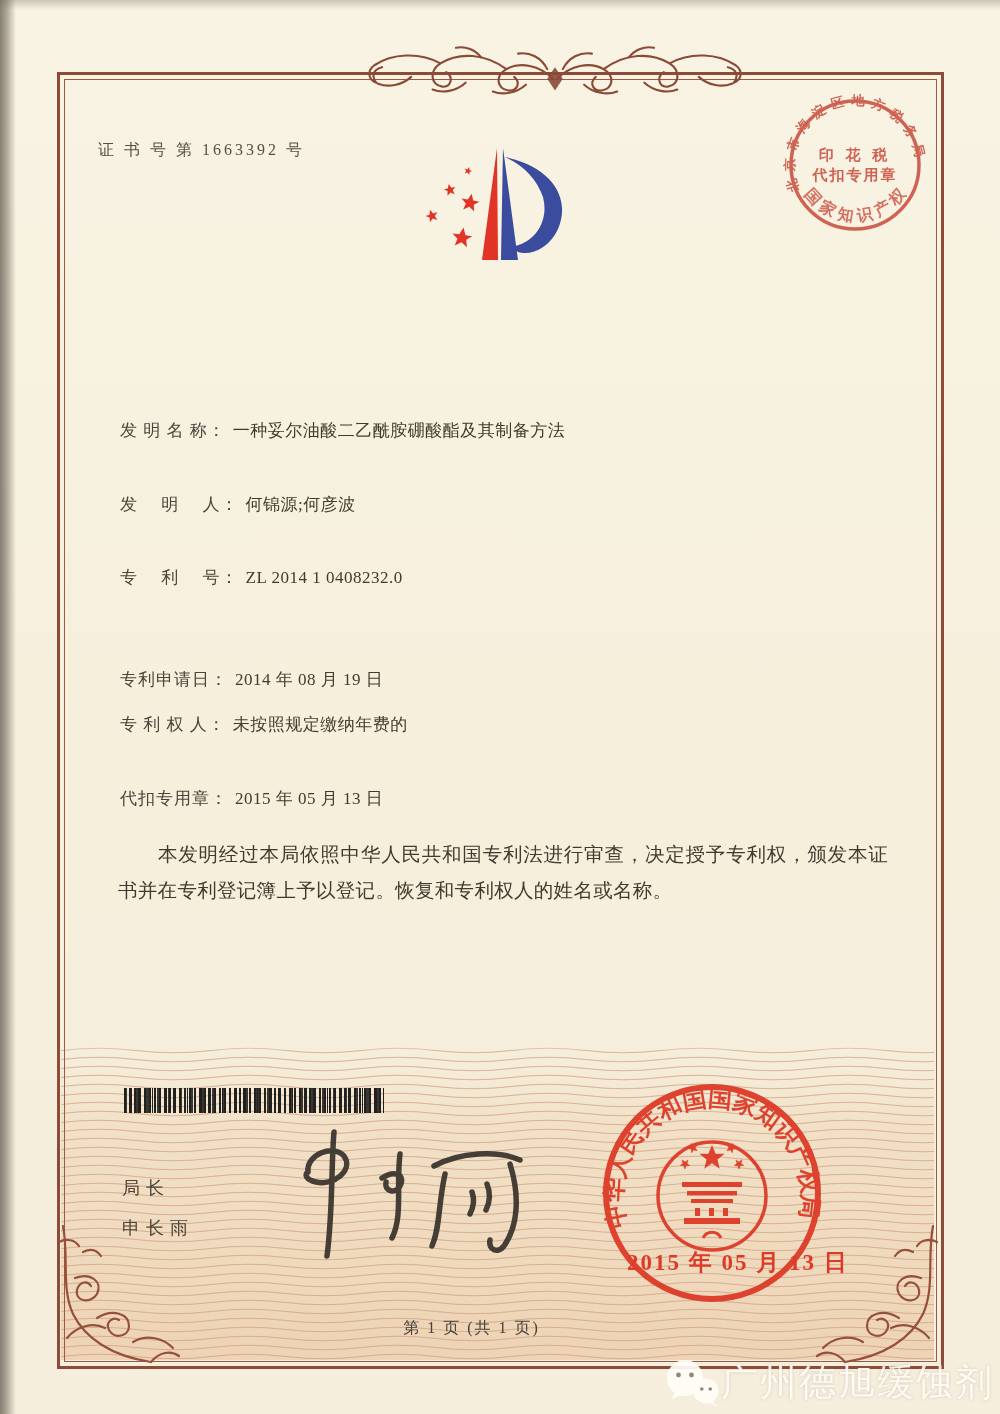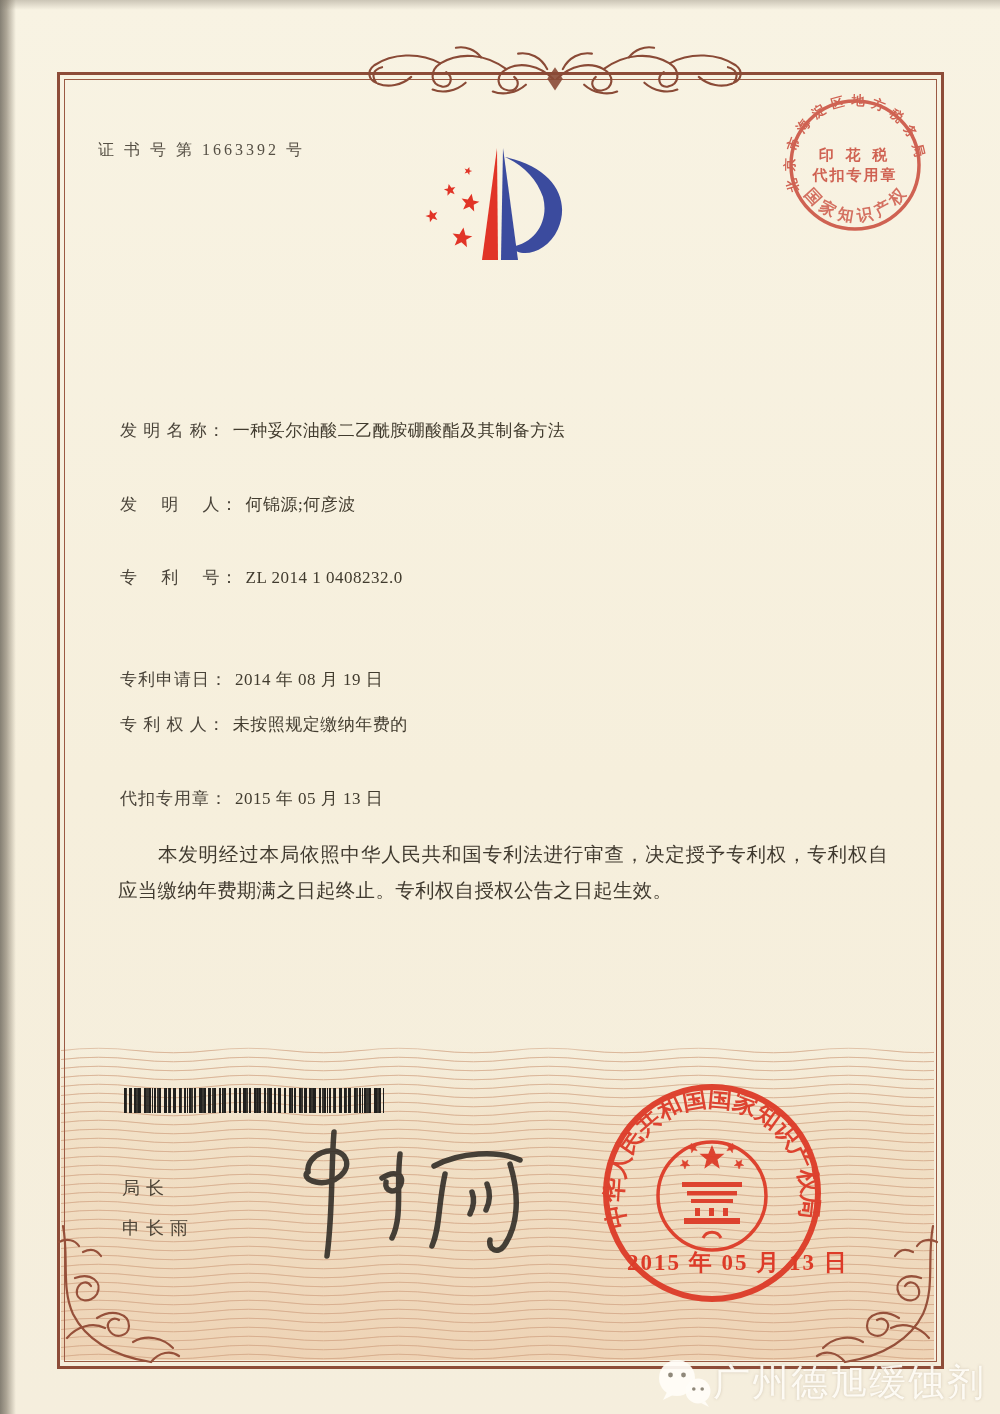--- a/index.html
+++ b/index.html
@@ -57,21 +57,21 @@
 
   .office-seal{position:absolute;left:599px;top:1080px;width:226px;height:226px;z-index:4;opacity:.95;}
   .tax-seal{position:absolute;left:782px;top:92px;width:146px;height:146px;z-index:4;opacity:.85;}
 
   .seal-date{position:absolute;left:627px;top:1247px;z-index:5;font-size:23px;font-weight:600;
     color:#dd3b28;letter-spacing:2px;white-space:pre;}
 
   .page-footer{position:absolute;left:57px;top:1318px;width:881px;text-align:center;z-index:3;
     font-size:16px;color:#45403a;letter-spacing:2px;transform:translateX(-26px);white-space:pre;}
 
-  .watermark{position:absolute;right:14px;bottom:2px;height:58px;display:flex;align-items:center;
+  .watermark{position:absolute;right:6px;bottom:2px;height:58px;display:flex;align-items:center;
     gap:0;z-index:5;text-align:center;}
   .watermark .wm-text{font-size:37px;letter-spacing:2px;color:rgba(255,253,247,.92);
     font-family:"Liberation Sans","DejaVu Sans",sans-serif;
     text-shadow:0 0 3px rgba(150,130,105,.35);}
 
   svg text{font-family:"Liberation Serif","DejaVu Serif",serif;}
 </style>
 </head>
 <body>
 
@@ -159,21 +159,21 @@
   <div class="fields">
     <div class="field f0"><span class="lbl">发 明 名 称：</span><span class="val">一种妥尔油酸二乙酰胺硼酸酯及其制备方法</span></div>
     <div class="field f1"><span class="lbl">发　 明　 人：</span><span class="val">何锦源;何彦波</span></div>
     <div class="field f2"><span class="lbl">专　 利　 号：</span><span class="val">ZL 2014 1 0408232.0</span></div>
     <div class="field f3"><span class="lbl">专利申请日：</span><span class="val">2014 年 08 月 19 日</span></div>
     <div class="field f4"><span class="lbl">专 利 权 人：</span><span class="val">未按照规定缴纳年费的</span></div>
     <div class="field f5"><span class="lbl">代扣专用章：</span><span class="val">2015 年 05 月 13 日</span></div>
   </div>
 
   <div class="body-text">
-    <p>本发明经过本局依照中华人民共和国专利法进行审查，决定授予专利权，专利权自应当缴纳年费期满之日起终止。专利权自授权公告之日起生效。</p>
+    <p>本发明经过本局依照中华人民共和国专利法进行审查，决定授予专利权，颁发本证书并在专利登记簿上予以登记。恢复和专利权人的姓名或名称。</p>
   </div>
 
   <div class="barcode"></div>
 
   <div class="sig-block">
     <div>局长</div>
     <div>申长雨</div>
   </div>
 
   <svg class="signature" viewBox="0 0 250 135">
@@ -227,20 +227,21 @@
     <text font-size="13" font-weight="600" fill="#c94a3a">
       <textPath href="#taxArcTop" startOffset="0" textLength="208">北京市海淀区地方税务局</textPath>
     </text>
     <text x="73" y="68" text-anchor="middle" font-size="15" font-weight="700" fill="#c94a3a" letter-spacing="4">印 花 税</text>
     <text x="73" y="88" text-anchor="middle" font-size="15" font-weight="700" fill="#c94a3a" letter-spacing="2">代扣专用章</text>
     <text font-size="16" font-weight="600" fill="#c94a3a" opacity=".9">
       <textPath href="#taxArcBottom" startOffset="4" textLength="140">国家知识产权局</textPath>
     </text>
   </svg>
 
+  <div class="page-footer">第 1 页 (共 1 页)</div>
 
   <div class="watermark">
     <svg width="58" height="50" viewBox="0 0 58 50">
       <circle cx="22" cy="20" r="18" fill="rgba(255,253,247,.92)"></circle>
       <path d="M12,34 L8,42 L18,37 Z" fill="rgba(255,253,247,.92)"></path>
       <circle cx="15.5" cy="17" r="2.4" fill="#8f887a"></circle>
       <circle cx="28.5" cy="17" r="2.4" fill="#8f887a"></circle>
       <circle cx="43" cy="33" r="12.5" fill="rgba(255,253,247,.92)"></circle>
       <path d="M50,43 L54,49 L46,45 Z" fill="rgba(255,253,247,.92)"></path>
       <circle cx="38.8" cy="31" r="1.8" fill="#8f887a"></circle>

